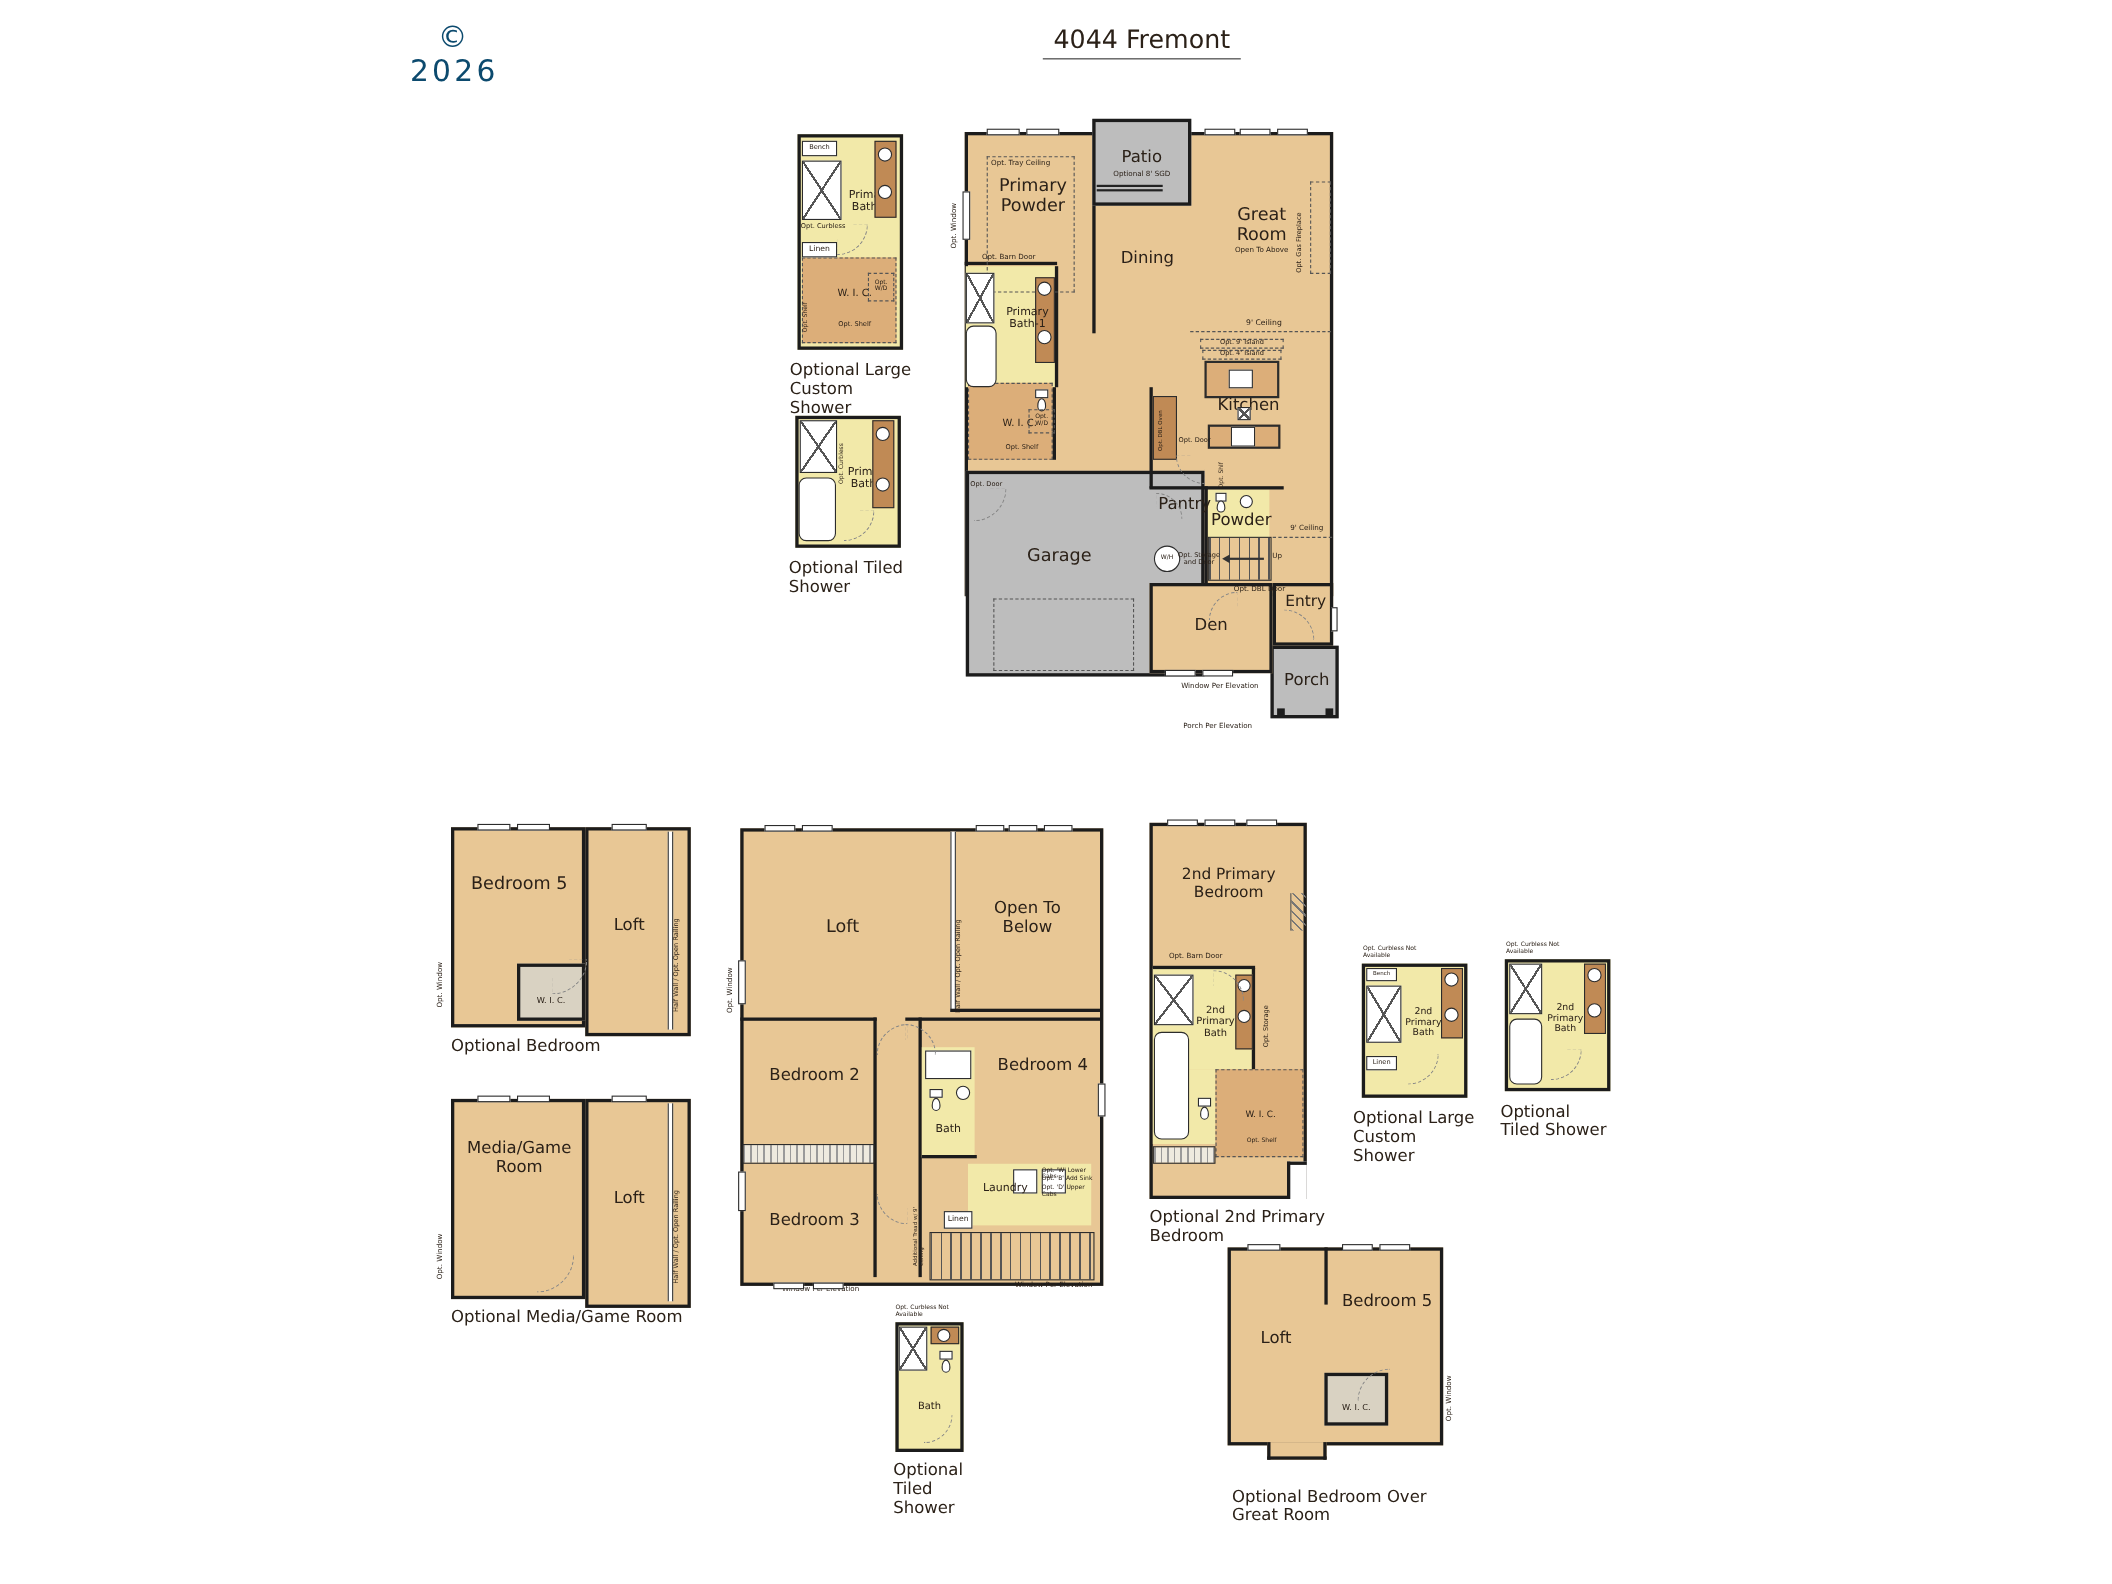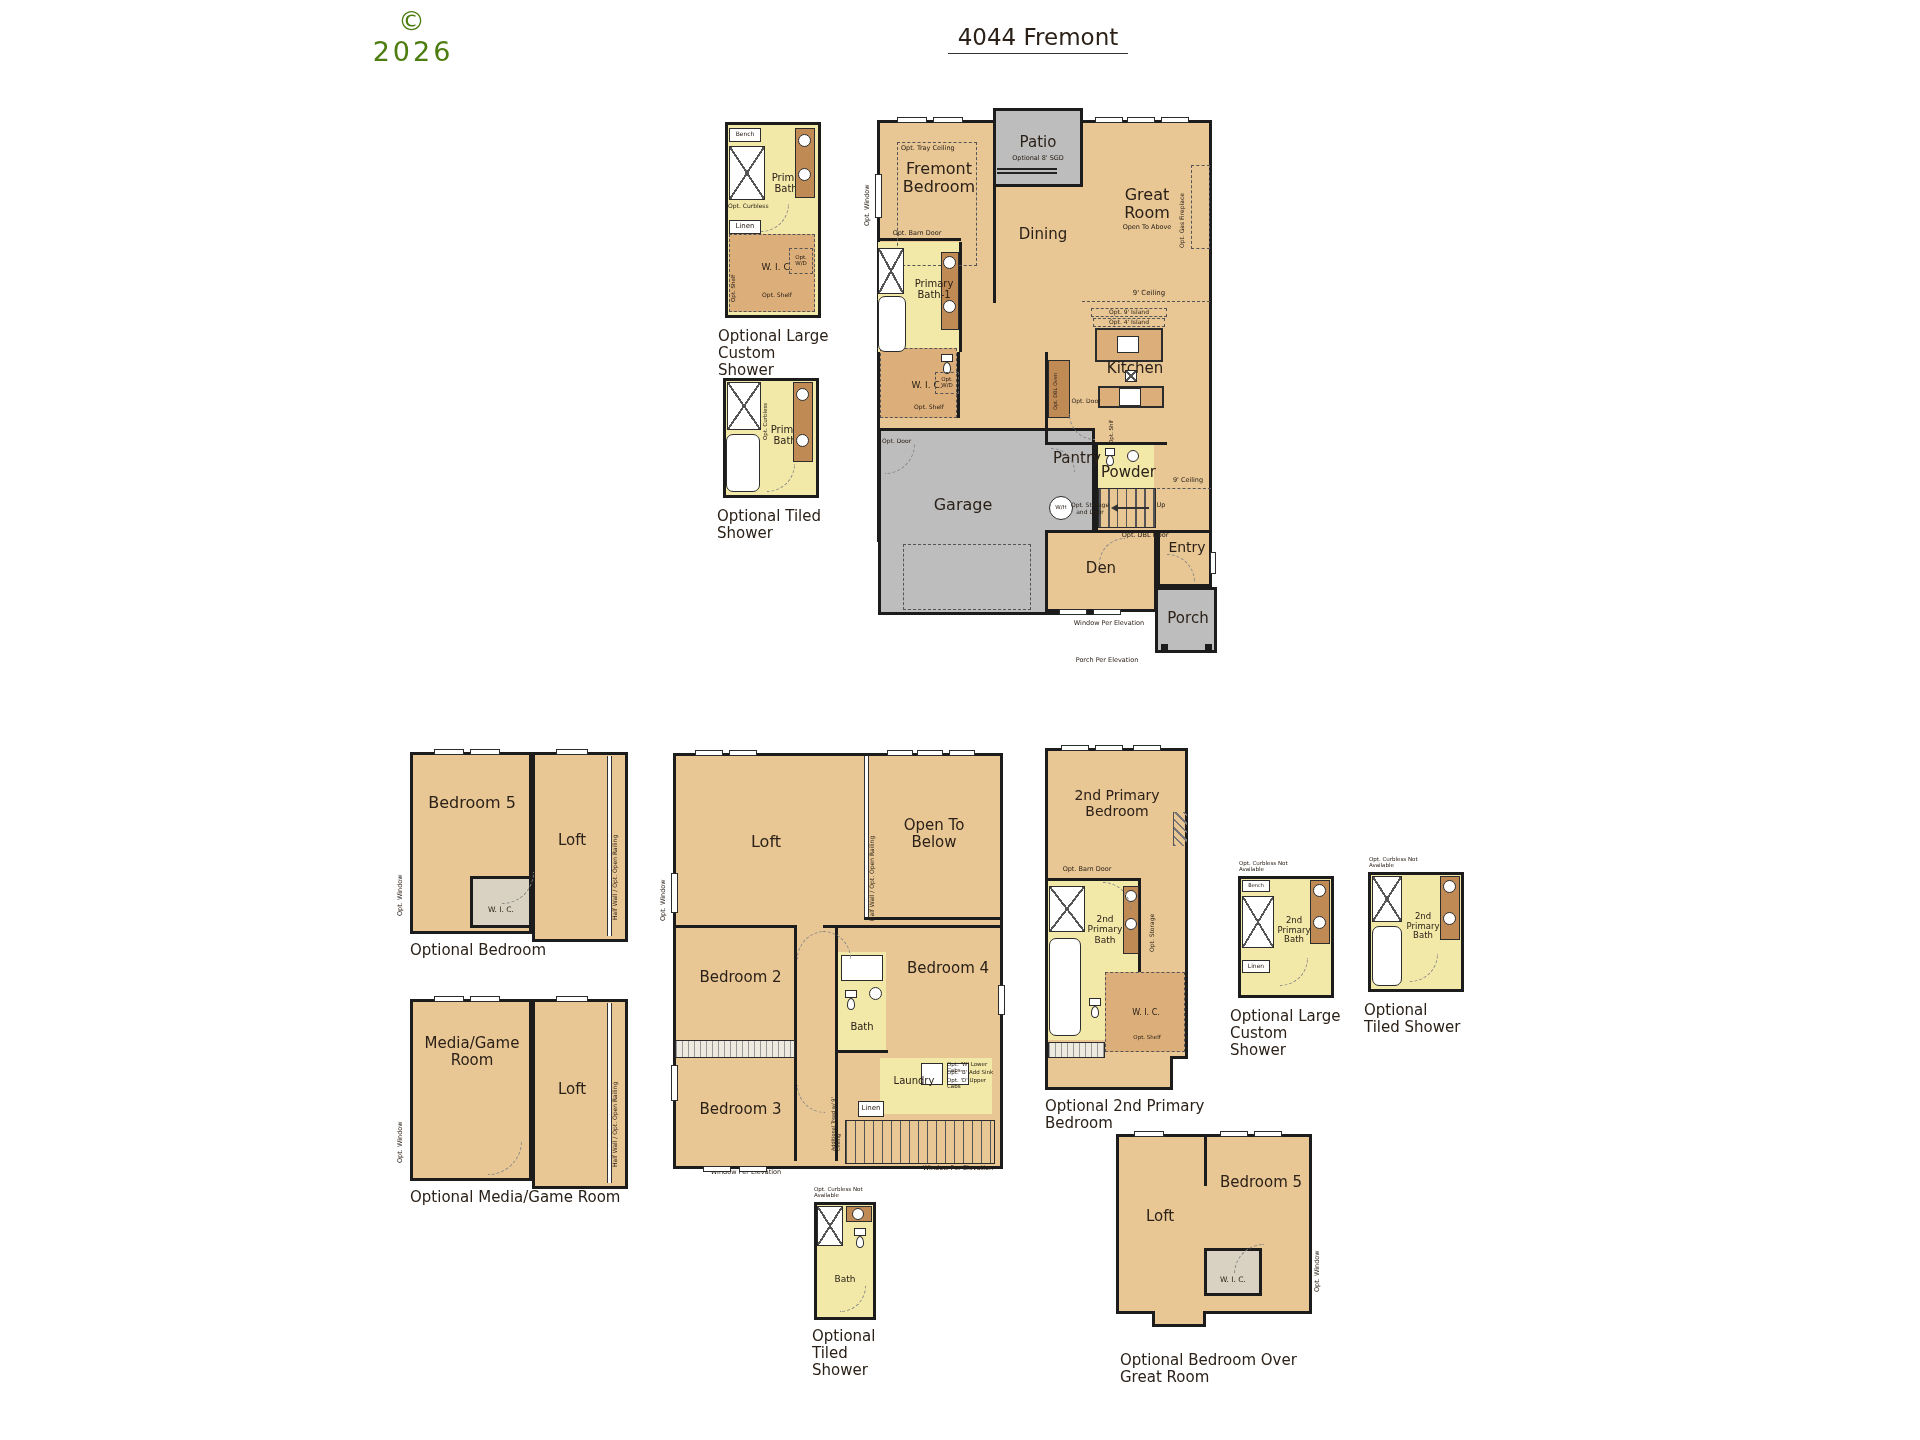--- a/index.html
+++ b/index.html
@@ -39,21 +39,21 @@
   .s16{font-size:16px}.s15{font-size:15px}.s14{font-size:14px}
   .s11{font-size:15px}.s10{font-size:10px}.s9{font-size:9px}.s85{font-size:8.5px}
   .s8{font-size:8px}.s75{font-size:7.5px}.s7{font-size:7px}.s65{font-size:6.5px}
   .s6{font-size:6px}.s55{font-size:5.5px}.s5{font-size:5px}
 </style>
 </head>
 <body>
 
 <div id="canvas">
 
-  <div class="lbl s27" style="left:353px;top:6px;width:120px;letter-spacing:3px;color:#4d7c0f">© 2026</div>
+  <div class="lbl s27" style="left:353px;top:20px;width:120px;letter-spacing:3px;color:#0c4a6e">© 2026</div>
   <div class="lbl s23" style="left:948px;top:24px;width:180px;padding-bottom:3px;border-bottom:1.5px solid #333">4044 Fremont</div>
 
   <div class="plan" style="left:725px;top:116px;width:115px;height:250px">
     <div class="room yellow" style="left:0;top:6px;width:96px;height:196px"></div>
     <div class="fill dtan" style="left:4px;top:118px;width:86px;height:78px;border:1px dashed #555"></div>
     <div class="fix" style="left:4px;top:12px;width:32px;height:14px"></div>
     <div class="lbl s6" style="left:4px;top:15px;width:32px">Bench</div>
     <div class="fix x" style="left:4px;top:30px;width:36px;height:54px"></div>
     <div class="lbl s6 lft" style="left:3px;top:87px;width:46px">Opt. Curbless</div>
     <div class="lbl s10" style="left:40px;top:56px;width:52px">Primary Bath-1</div>
@@ -102,21 +102,21 @@
     <div class="wall" style="left:168px;top:334px;width:122px;height:3px"></div>
     <div class="wall" style="left:218px;top:334px;width:3px;height:88px"></div>
     <div class="wall" style="left:168px;top:244px;width:3px;height:92px"></div>
 
     <div class="lbl s15" style="left:118px;top:26px;width:86px">Patio</div>
     <div class="lbl s65" style="left:118px;top:47px;width:86px">Optional 8' SGD</div>
     <div class="abs" style="left:120px;top:60px;width:60px;height:6px;border-top:2px solid #222;border-bottom:2px solid #222"></div>
 
     <div class="dash" style="left:20px;top:34px;width:80px;height:124px"></div>
     <div class="lbl s65 lft" style="left:24px;top:37px;width:76px">Opt. Tray Ceiling</div>
-    <div class="lbl s16" style="left:16px;top:52px;width:92px">Fremont Bedroom</div>
+    <div class="lbl s16" style="left:16px;top:52px;width:92px">Primary Powder</div>
     <div class="lbl s65 v" style="left:-13px;top:66px;height:52px">Opt. Window</div>
     <div class="lbl s65" style="left:8px;top:122px;width:64px">Opt. Barn Door</div>
 
     <div class="lbl s16" style="left:226px;top:78px;width:88px">Great Room</div>
     <div class="lbl s65" style="left:226px;top:116px;width:88px">Open To Above</div>
     <div class="dash" style="left:314px;top:57px;width:19px;height:84px"></div>
     <div class="lbl s6 v" style="left:302px;top:70px;height:70px">Opt. Gas Fireplace</div>
     <div class="lbl s15" style="left:126px;top:118px;width:80px">Dining</div>
     <div class="lbl s7" style="left:242px;top:182px;width:60px">9' Ceiling</div>
     <div class="dline" style="left:205px;top:193px;width:128px"></div>

